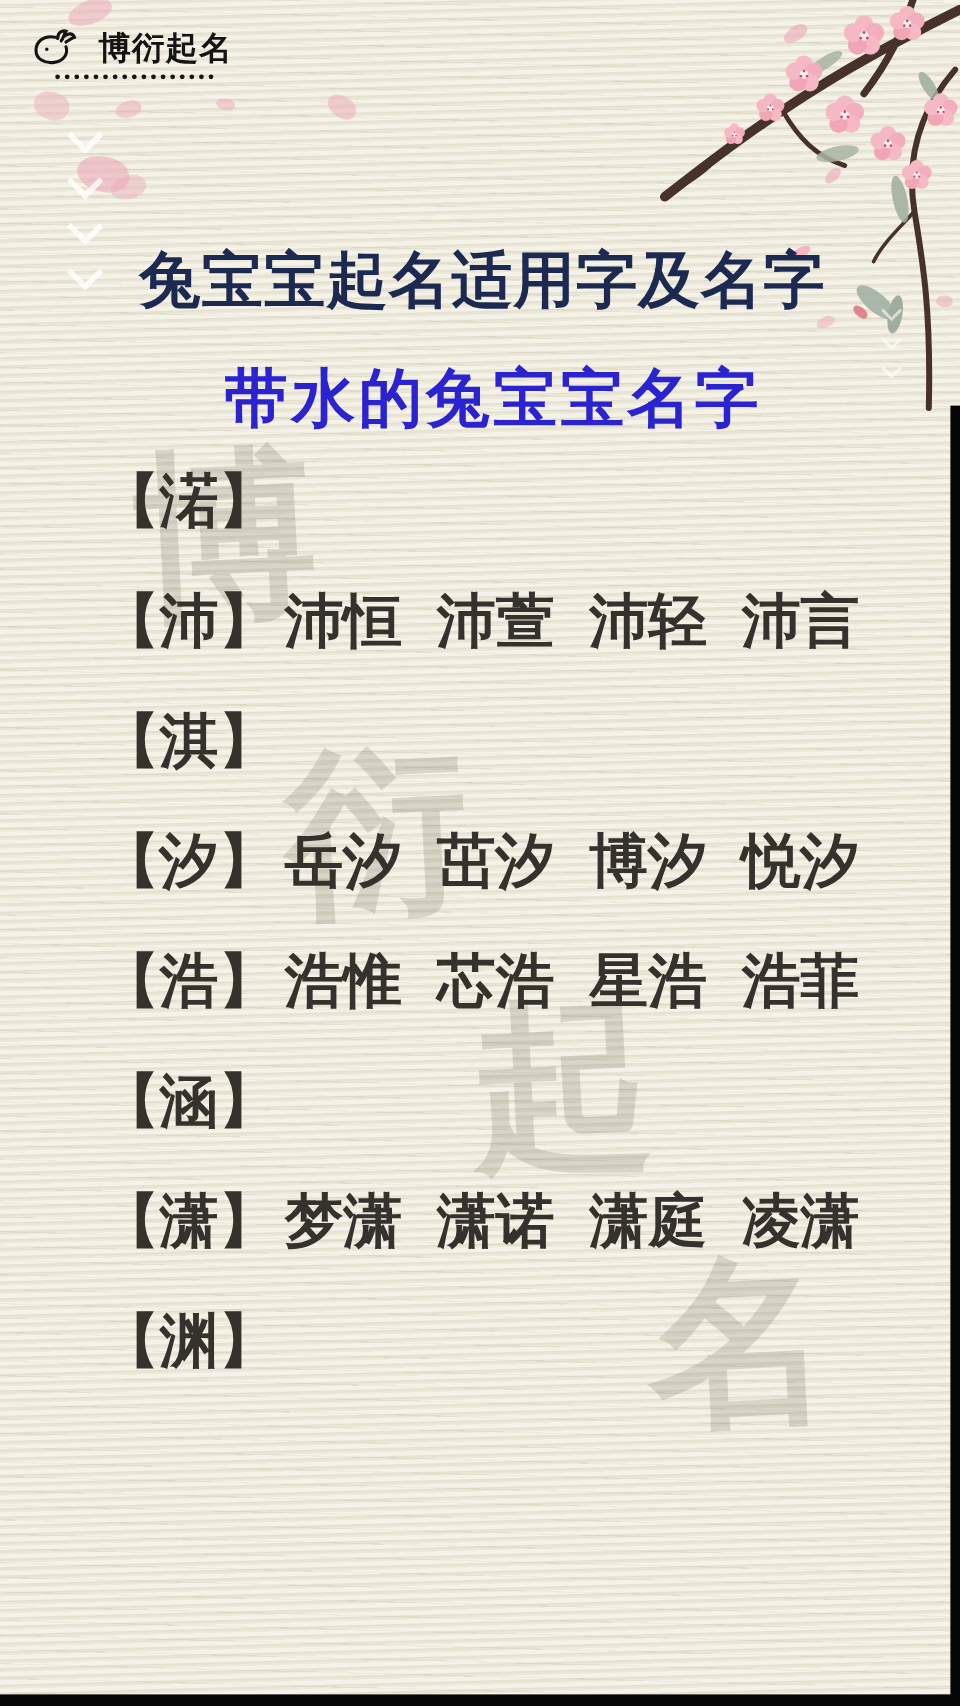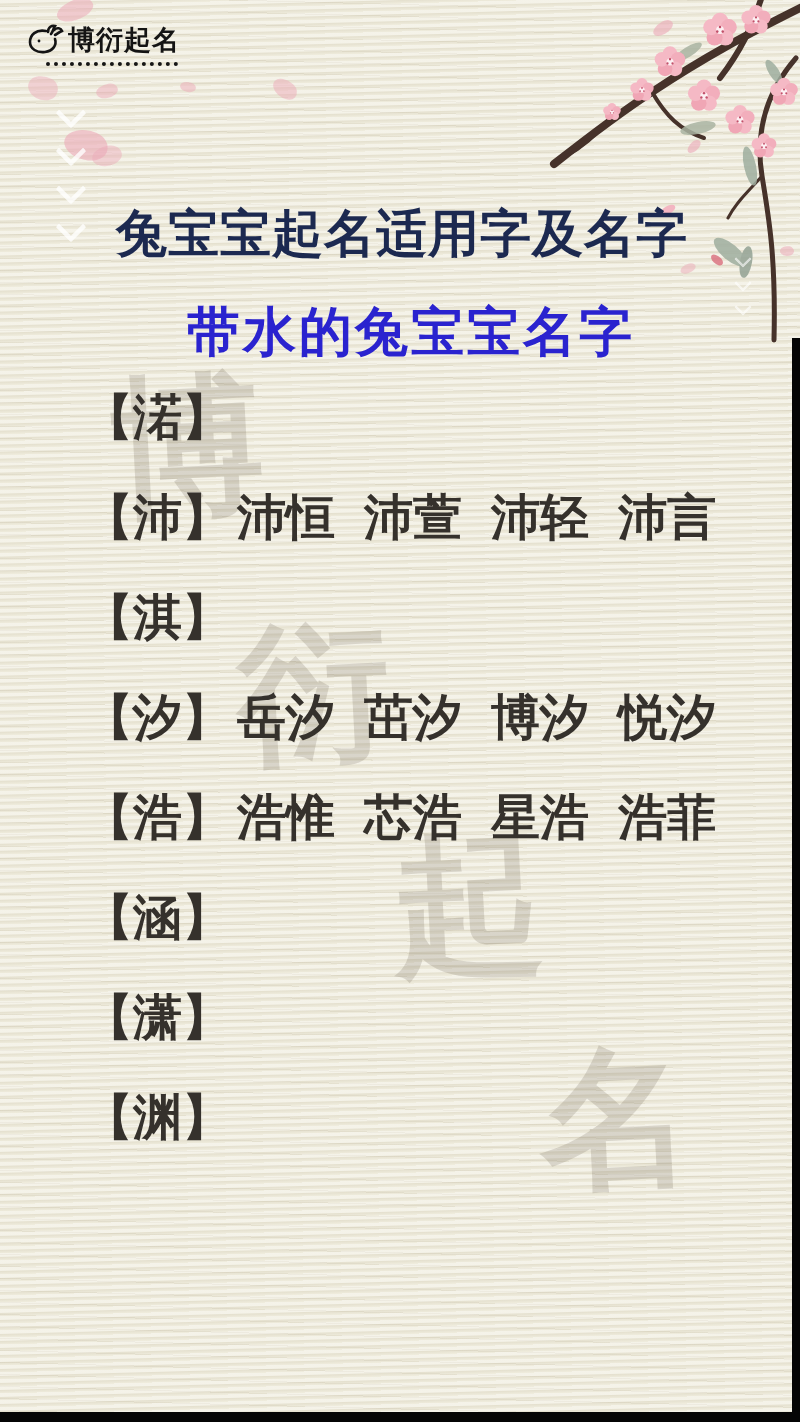--- a/index.html
+++ b/index.html
@@ -11,21 +11,21 @@
     background-image:
       repeating-linear-gradient(178.5deg,
         rgba(255,255,255,0.35) 0px, rgba(255,255,255,0.35) 3px,
         rgba(193,184,158,0.22) 4px, rgba(239,236,221,0) 7px),
       repeating-linear-gradient(1.5deg,
         rgba(255,255,255,0) 0px, rgba(255,255,255,0) 11px,
         rgba(176,166,140,0.16) 11px, rgba(176,166,140,0.16) 12px);
     font-family:"DejaVu Sans","Liberation Sans",sans-serif;
   }
   
-  .logo{position:absolute;left:26px;top:22px;display:flex;align-items:center;gap:4px;font-family:Liberation Serif, serif;}
+  .logo{position:absolute;left:26px;top:22px;display:flex;align-items:center;gap:18px;font-family:Liberation Serif, serif;}
   .logo-icon{width:38px;height:34px;}
   .logo-text{font-size:27px;font-weight:700;color:#141414;letter-spacing:1px;}
   .dotted-divider{position:absolute;left:46px;top:62px;width:132px;height:0;
     border-bottom:4px dotted #161616;}
   
   .title{position:absolute;left:0;top:198px;width:100%;margin:2px;text-align:center;
     font-family:"Liberation Serif","DejaVu Serif",serif;
     font-size:51px;font-weight:900;color:#1c2950;letter-spacing:1px;white-space:nowrap;}
   .subtitle{position:absolute;left:11px;top:297px;width:100%;margin:0;text-align:center;
     font-size:53px;font-weight:800;color:#2a23cf;letter-spacing:3px;white-space:nowrap;}
@@ -173,20 +173,21 @@
     </div>
     <div class="row">
       <span>【</span>
         <span>涵</span>
         <span>】</span>
     </div>
     <div class="row">
       <span>【</span>
         <span>潇</span>
         <span>】</span>
+      <span class="names">梦潇 潇诺 潇庭 凌潇</span>
     </div>
     <div class="row">
       <span>【</span>
         <span>渊</span>
         <span>】</span>
     </div>
   </div>
 
   <div class="right-bar"></div>
   <div class="bottom-bar"></div>

